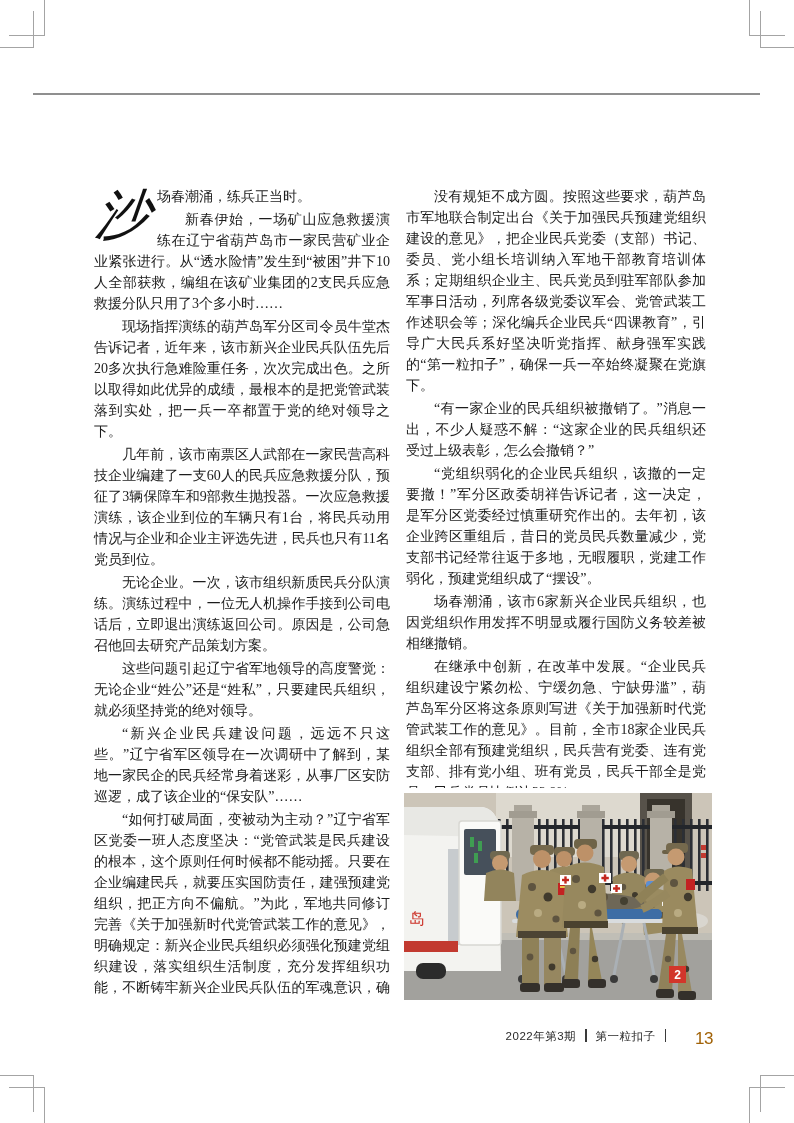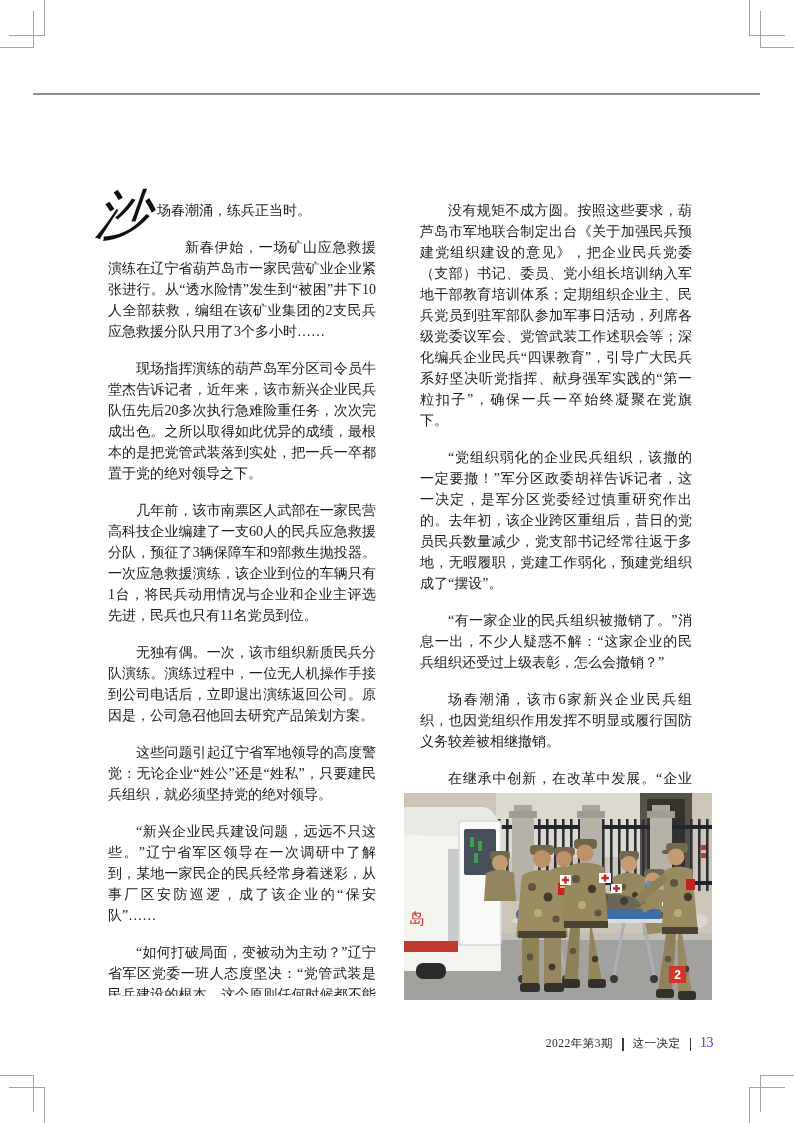--- a/index.html
+++ b/index.html
@@ -24,21 +24,21 @@
 
   .top-rule{position:absolute;left:33px;top:93px;width:727px;height:2px;background:#8f8f8f;}
 
   .col{
     position:absolute;top:184px;width:300px;
     font-size:14px;line-height:21px;
     text-align:justify;overflow:hidden;
   }
   .col-left{left:92px;height:812px;}
   .col-right{left:404px;width:304px;height:604px;}
-  .col p{margin:16px;text-indent:2em;font-family:Liberation Serif, serif;}
+  .col p{margin:2px;text-indent:2em;font-family:Liberation Serif, serif;}
   .col p.noindent{text-indent:0;}
 
   .dropcap{
     float:left;
     width:56px;height:60px;
     font-size:54px;line-height:58px;
     font-style:italic;
     font-family:"DejaVu Serif","Liberation Serif",serif;
     color:#111;
     margin:2px 5px 0 4px;
@@ -54,26 +54,26 @@
     position:absolute;right:26px;bottom:17px;
     width:17px;height:17px;
     background:#d2362a;color:#ffffff;
     font-family:"Liberation Sans","DejaVu Sans",sans-serif;
     font-size:12px;font-weight:bold;
     display:flex;align-items:center;justify-content:center;
   }
 
   .footer{
     position:absolute;top:1029px;right:81px;height:22px;
-    display:flex;align-items:flex-end;gap:9px;
-    font-family:Liberation Serif, serif;
+    display:flex;align-items:flex-start;gap:9px;
+    font-family:Liberation Sans, sans-serif;
     font-size:11.5px;color:#2a2a2a;letter-spacing:0.5px;
   }
   .footer .divider{width:1.5px;height:13px;background:#3a3a3a;}
-  .footer .pagenum{font-size:14px;letter-spacing:-0.5px;color:#6d28d9;}
+  .footer .pagenum{font-size:17px;letter-spacing:-0.5px;color:#a16207;margin-left:20px;}
 </style>
 </head>
 <body>
 
 <div class="page">
 
   <div class="cm tl-o"></div>
   <div class="cm tl-i"></div>
   <div class="cm tr-o"></div>
   <div class="cm tr-i"></div>
@@ -83,30 +83,30 @@
   <div class="cm br-i"></div>
 
   <div class="top-rule"></div>
 
   <div class="col col-left">
     <span class="dropcap">沙</span>
     <p class="noindent">场春潮涌，练兵正当时。</p>
     <p>新春伊始，一场矿山应急救援演练在辽宁省葫芦岛市一家民营矿业企业紧张进行。从“透水险情”发生到“被困”井下10人全部获救，编组在该矿业集团的2支民兵应急救援分队只用了3个多小时……</p>
     <p>现场指挥演练的葫芦岛军分区司令员牛堂杰告诉记者，近年来，该市新兴企业民兵队伍先后20多次执行急难险重任务，次次完成出色。之所以取得如此优异的成绩，最根本的是把党管武装落到实处，把一兵一卒都置于党的绝对领导之下。</p>
     <p>几年前，该市南票区人武部在一家民营高科技企业编建了一支60人的民兵应急救援分队，预征了3辆保障车和9部救生抛投器。一次应急救援演练，该企业到位的车辆只有1台，将民兵动用情况与企业和企业主评选先进，民兵也只有11名党员到位。</p>
-    <p>无独有偶。一次，该市组织新质民兵分队演练。演练过程中，一位无人机操作手接到公司电话后，立即退出演练返回公司。原因是，公司急召他回去研究产品策划方案。</p>
+    <p>无论企业。一次，该市组织新质民兵分队演练。演练过程中，一位无人机操作手接到公司电话后，立即退出演练返回公司。原因是，公司急召他回去研究产品策划方案。</p>
     <p>这些问题引起辽宁省军地领导的高度警觉：无论企业“姓公”还是“姓私”，只要建民兵组织，就必须坚持党的绝对领导。</p>
     <p>“新兴企业民兵建设问题，远远不只这些。”辽宁省军区领导在一次调研中了解到，某地一家民企的民兵经常身着迷彩，从事厂区安防巡逻，成了该企业的“保安队”……</p>
     <p>“如何打破局面，变被动为主动？”辽宁省军区党委一班人态度坚决：“党管武装是民兵建设的根本，这个原则任何时候都不能动摇。只要在企业编建民兵，就要压实国防责任，建强预建党组织，把正方向不偏航。”为此，军地共同修订完善《关于加强新时代党管武装工作的意见》，明确规定：新兴企业民兵组织必须强化预建党组织建设，落实组织生活制度，充分发挥组织功能，不断铸牢新兴企业民兵队伍的军魂意识，确保民</p>
   </div>
 
   <div class="col col-right">
     <p>没有规矩不成方圆。按照这些要求，葫芦岛市军地联合制定出台《关于加强民兵预建党组织建设的意见》，把企业民兵党委（支部）书记、委员、党小组长培训纳入军地干部教育培训体系；定期组织企业主、民兵党员到驻军部队参加军事日活动，列席各级党委议军会、党管武装工作述职会等；深化编兵企业民兵“四课教育”，引导广大民兵系好坚决听党指挥、献身强军实践的“第一粒扣子”，确保一兵一卒始终凝聚在党旗下。</p>
+    <p>“有一家企业的民兵组织被撤销了。”消息一出，不少人疑惑不解：“这家企业的民兵组织还受过上级表彰，怎么会撤销？”</p>
     <p>“党组织弱化的企业民兵组织，该撤的一定要撤！”军分区政委胡祥告诉记者，这一决定，是军分区党委经过慎重研究作出的。去年初，该企业跨区重组后，昔日的党员民兵数量减少，党支部书记经常往返于多地，无暇履职，党建工作弱化，预建党组织成了“摆设”。</p>
-    <p>“有一家企业的民兵组织被撤销了。”消息一出，不少人疑惑不解：“这家企业的民兵组织还受过上级表彰，怎么会撤销？”</p>
     <p>场春潮涌，该市6家新兴企业民兵组织，也因党组织作用发挥不明显或履行国防义务较差被相继撤销。</p>
     <p><span>在继承中创新，在改革中发展。“企业民兵组织建设宁紧勿松、宁缓勿急、宁缺毋滥”，葫芦岛军分区将这条原则写进《关于加强新时代党管武装工作的意见》。目前，全市18家企业民兵组织全部有预建党组织，民兵营有党委、连有党支部、排有党小组、班有党员，民兵干部全是党员，民兵党员比例达32.9%。</span></p>
   </div>
 
   <div class="photo">
     <svg viewBox="0 0 308 207" preserveAspectRatio="none">
 
       <rect width="308" height="148" fill="#ccc5b8"></rect>
       <rect x="92" y="0" width="148" height="64" fill="#ddd9cf"></rect>
 
@@ -264,18 +264,18 @@
         <rect x="-6" y="146" width="18" height="9" rx="3" fill="#34302b"></rect>
           <rect x="16" y="148" width="18" height="9" rx="3" fill="#34302b"></rect>
       </g>
     </svg>
     <div class="photo-badge">2</div>
   </div>
 
   <div class="footer">
     <span>2022年第3期</span>
     <span class="divider"></span>
-    <span>这一决定</span>
+    <span>第一粒扣子</span>
     <span class="divider"></span>
     <span class="pagenum">13</span>
   </div>
 
 </div>
 
 </body></html>

